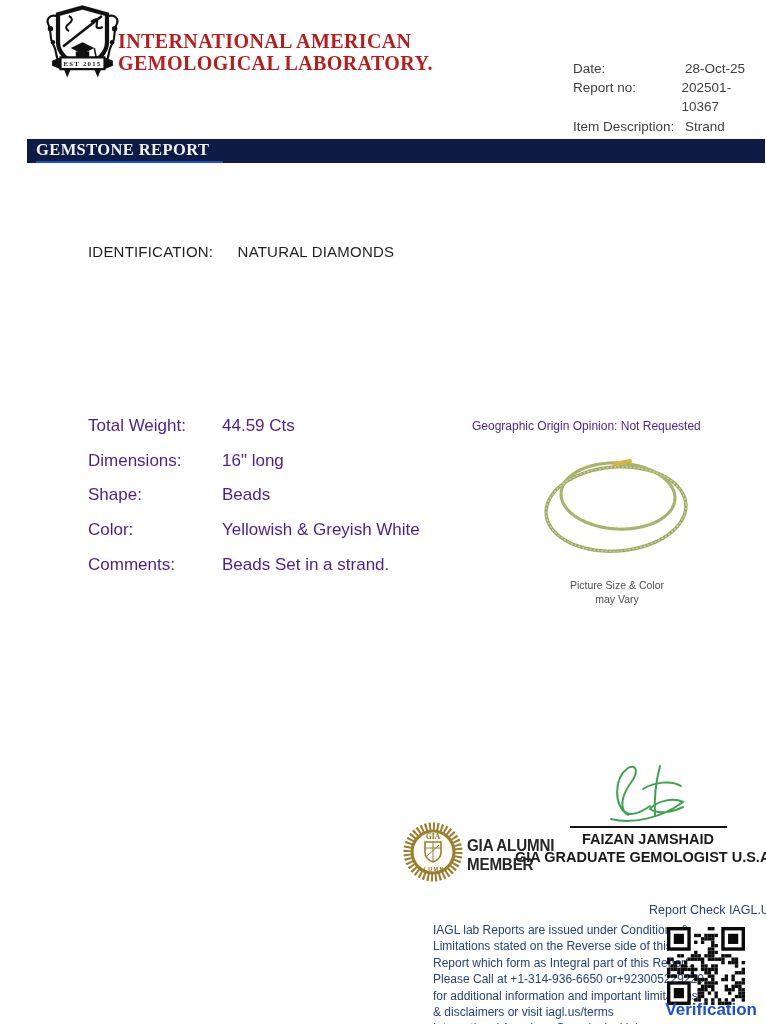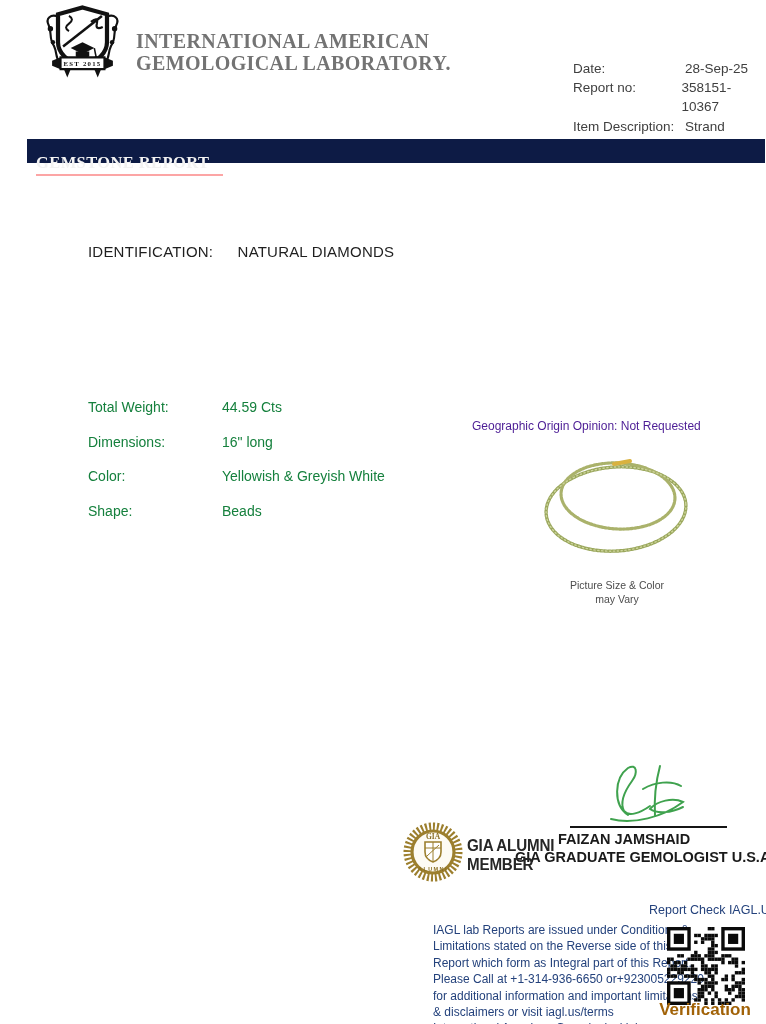--- a/index.html
+++ b/index.html
@@ -1,66 +1,66 @@
 <!DOCTYPE html>
 <html><head>
 <meta charset="utf-8">
 <style>
   * { margin:0; padding:0; box-sizing:border-box; }
   html,body { width:766px; height:1024px; background:#ffffff; font-family:"Liberation Sans", sans-serif; }
   .page { position:relative; width:766px; height:1024px; background:#fff; overflow:hidden; }
   .abs { position:absolute; }
 
   
-  .org-title { left:136px; top:31px; font-family:"Liberation Serif", serif; font-weight:bold;
-               font-size:20px; line-height:21.5px; color:#737373; letter-spacing:0.4px; }
+  .org-title { left:118px; top:31px; font-family:"Liberation Serif", serif; font-weight:bold;
+               font-size:20px; line-height:21.5px; color:#b91c1c; letter-spacing:0.4px; }
   .meta { left:573px; top:59px; font-size:13.5px; color:#404040; line-height:19.2px; }
   .meta .mrow { display:flex; }
   .meta .mlabel { width:112px; }
 
   
   .banner { left:27px; top:139px; width:738px; height:24px; background:#0d1b45; }
-  .banner-text { position:absolute; left:9px; top:14px; font-family:"Liberation Serif", serif;
+  .banner-text { position:absolute; left:9px; top:1px; font-family:"Liberation Serif", serif;
                  font-weight:bold; font-size:16.5px; color:#f2f2f2; letter-spacing:0.4px;
-                 border-bottom:2px solid #fca5a5; padding:0 14px 1px 0; }
+                 border-bottom:2px solid #1d4ed8; padding:0 14px 1px 0; }
 
   
   .ident { left:88px; top:243px; font-size:15px; color:#1f1f1f; letter-spacing:0.2px; }
   .ident .val { margin-left:20px; }
 
   
-  .details { left:88px; top:399px; font-size:14px; color:#15803d; }
+  .details { left:88px; top:416px; font-size:17px; color:#4c1d95; }
   .drow { display:flex; height:14px; margin-bottom:20.7px; white-space:nowrap; }
   .dlabel { width:134px; }
 
   .origin { left:472px; top:419px; font-size:12px; color:#4c1d95; white-space:nowrap; }
 
   .photo { left:538px; top:452px; }
   .caption { left:547px; top:558px; width:140px; text-align:center; font-size:10.5px;
              line-height:14px; color:#4d4d4d;margin-top:20px; }
 
   
   .sig-svg { left:593px; top:761px; }
   .sig-line { left:570px; top:826px; width:157px; height:2px; background:#151515; }
-  .sig-name { left:558px; top:831px; width:180px; font-weight:bold;
+  .sig-name { left:558px; top:831px; width:180px; text-align:center; font-weight:bold;
               font-size:14.5px; color:#1a1a1a; }
   .sig-title { left:515px; top:849px; width:225px; font-weight:bold;
                font-size:14.5px; color:#1a1a1a; white-space:nowrap; }
 
   
   .seal { left:402px; top:821px; }
   .badge-text { left:467px; top:836px; font-weight:bold; font-size:16.5px; line-height:18.5px;
                 color:#262626; letter-spacing:-0.2px; transform:scaleX(0.92); transform-origin:left top; }
 
   
   .report-check { left:649px; top:903px; font-size:12.5px; color:#24427c; white-space:nowrap; }
   .disclaimer { left:433px; top:922px; font-size:12px; line-height:16.4px; color:#24427c; }
   .qr { left:665px; top:927px; }
-  .verification { left:653px; top:1000px; width:104px; text-align:center; font-weight:bold;
-                  font-size:17px; color:#a16207; }
+  .verification { left:653px; top:1000px; width:104px; text-align:right; font-weight:bold;
+                  font-size:17px; color:#1d4ed8; }
 </style>
 </head>
 <body>
 
 <div class="page">
 
   <svg class="abs" style="left:40px; top:5px;" width="85" height="76" viewBox="0 0 100 90">
     <g stroke="#111" fill="none" stroke-width="2.5" stroke-linecap="round">
       <path d="M22,14 C12,10 6,16 10,24 C14,32 10,40 16,48 C20,56 18,62 22,66"></path>
       <path d="M78,14 C88,10 94,16 90,24 C86,32 90,40 84,48 C80,56 82,62 78,66"></path>
@@ -86,25 +86,25 @@
   </svg>
 
   <div class="abs org-title">
     <div>INTERNATIONAL AMERICAN</div>
     <div>GEMOLOGICAL LABORATORY.</div>
   </div>
 
   <div class="abs meta">
     <div class="mrow">
       <span class="mlabel">Date:</span>
-      <span>28-Sep-25</span>
+      <span>28-Oct-25</span>
     </div>
     <div class="mrow">
       <span class="mlabel">Report no:</span>
-      <span>358151-10367</span>
+      <span>202501-10367</span>
     </div>
     <div class="mrow">
       <span class="mlabel">Item Description:</span>
       <span>Strand</span>
     </div>
   </div>
 
   <div class="abs banner">
     <span class="banner-text">GEMSTONE REPORT</span>
   </div>
@@ -117,26 +117,30 @@
   <div class="abs details">
     <div class="drow">
       <span class="dlabel">Total Weight:</span>
       <span>44.59 Cts</span>
     </div>
     <div class="drow">
       <span class="dlabel">Dimensions:</span>
       <span> 16" long</span>
     </div>
     <div class="drow">
+      <span class="dlabel">Shape:</span>
+      <span>Beads</span>
+    </div>
+    <div class="drow">
       <span class="dlabel">Color:</span>
       <span>Yellowish &amp; Greyish White</span>
     </div>
     <div class="drow">
-      <span class="dlabel">Shape:</span>
-      <span>Beads</span>
+      <span class="dlabel">Comments:</span>
+      <span>Beads Set in a strand.</span>
     </div>
   </div>
 
   <div class="abs origin">Geographic Origin Opinion: Not Requested</div>
 
   <svg class="abs photo" width="164" height="102" viewBox="0 0 164 102">
     <g fill="none" stroke-linecap="round">
       <ellipse cx="78" cy="57" rx="70" ry="42" stroke="#9aa75c" stroke-width="3.4" stroke-dasharray="2.3 1.6" transform="rotate(-4 78 57)"></ellipse>
       <ellipse cx="80" cy="44" rx="57" ry="33" stroke="#aab26b" stroke-width="3.2" stroke-dasharray="2.2 1.5" transform="rotate(3 80 44)"></ellipse>
       <ellipse cx="78" cy="57" rx="70" ry="42" stroke="#cdd49b" stroke-width="1.4" stroke-dasharray="1.2 2.7" transform="rotate(-4 78 57)"></ellipse>

